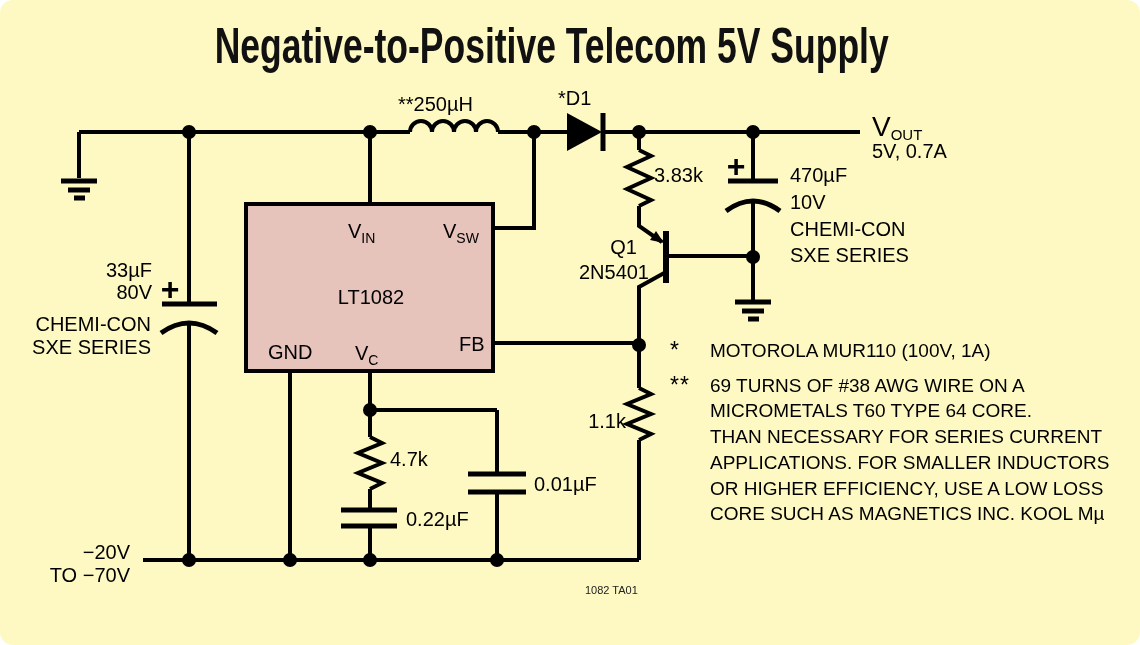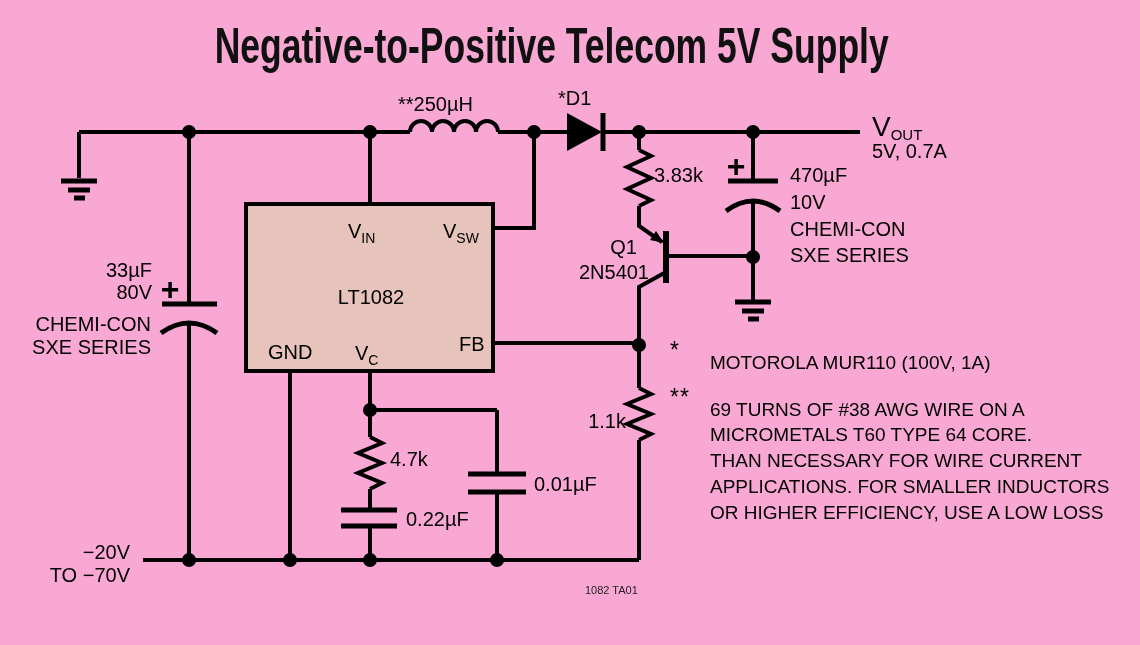--- a/index.html
+++ b/index.html
@@ -1,33 +1,33 @@
 <!DOCTYPE html>
 <html><head>
 <meta charset="utf-8">
 <style>
   html,body{margin:0;padding:0;background:#ffffff;}
-  .page{position:relative;width:1140px;height:645px;background:#f9a8d4;overflow:hidden;
-        font-family:"Liberation Sans",sans-serif;}
+  .page{position:relative;width:1140px;height:645px;background:#fef9c3;overflow:hidden;
+        font-family:"Liberation Sans",sans-serif;border-radius:13px;}
   .title{position:absolute;left:0;top:21px;width:1104px;text-align:center;
          font-size:50px;font-weight:bold;color:#111;white-space:nowrap;line-height:1;}
   .title span{display:inline-block;transform:scaleX(0.71);transform-origin:50% 50%;}
   svg{position:absolute;left:0;top:0;}
   svg text{font-family:"Liberation Sans",sans-serif;font-size:20px;fill:#000;}
   .sub{font-size:14px;}
   .plus{font-size:32px;font-weight:bold;}
   .figid{font-size:11px;fill:#222;}
   .voutmain{font-size:28px;}
   .voutsub{font-size:15px;}
   .notes{position:absolute;left:670px;top:338px;width:466px;
          font-size:19px;line-height:25.7px;color:#000;}
   .note-row{display:flex;align-items:flex-start;}
   .note-row + .note-row{margin-top:9px;}
   .bullet{flex:0 0 40px;font-size:23px;line-height:25.7px;letter-spacing:1px;}
-  .note-lines{flex:1;margin-top:12px;}
+  .note-lines{flex:1;}
 </style>
 </head>
 <body>
 
 <div class="page">
 
   <div class="title">
     <span>Negative-to-Positive Telecom 5V Supply</span>
   </div>
 
@@ -163,20 +163,21 @@
       <span class="bullet">*</span>
       <div class="note-lines">
         <div>MOTOROLA MUR110 (100V, 1A)</div>
       </div>
     </div>
     <div class="note-row">
       <span class="bullet">**</span>
       <div class="note-lines">
         <div>69 TURNS OF #38 AWG WIRE ON A</div>
         <div>MICROMETALS T60 TYPE 64 CORE.</div>
-        <div>THAN NECESSARY FOR WIRE CURRENT</div>
+        <div>THAN NECESSARY FOR SERIES CURRENT</div>
         <div>APPLICATIONS. FOR SMALLER INDUCTORS</div>
         <div>OR HIGHER EFFICIENCY, USE A LOW LOSS</div>
+        <div>CORE SUCH AS MAGNETICS INC. KOOL Mµ</div>
       </div>
     </div>
   </div>
 
 </div>
 
 </body></html>

